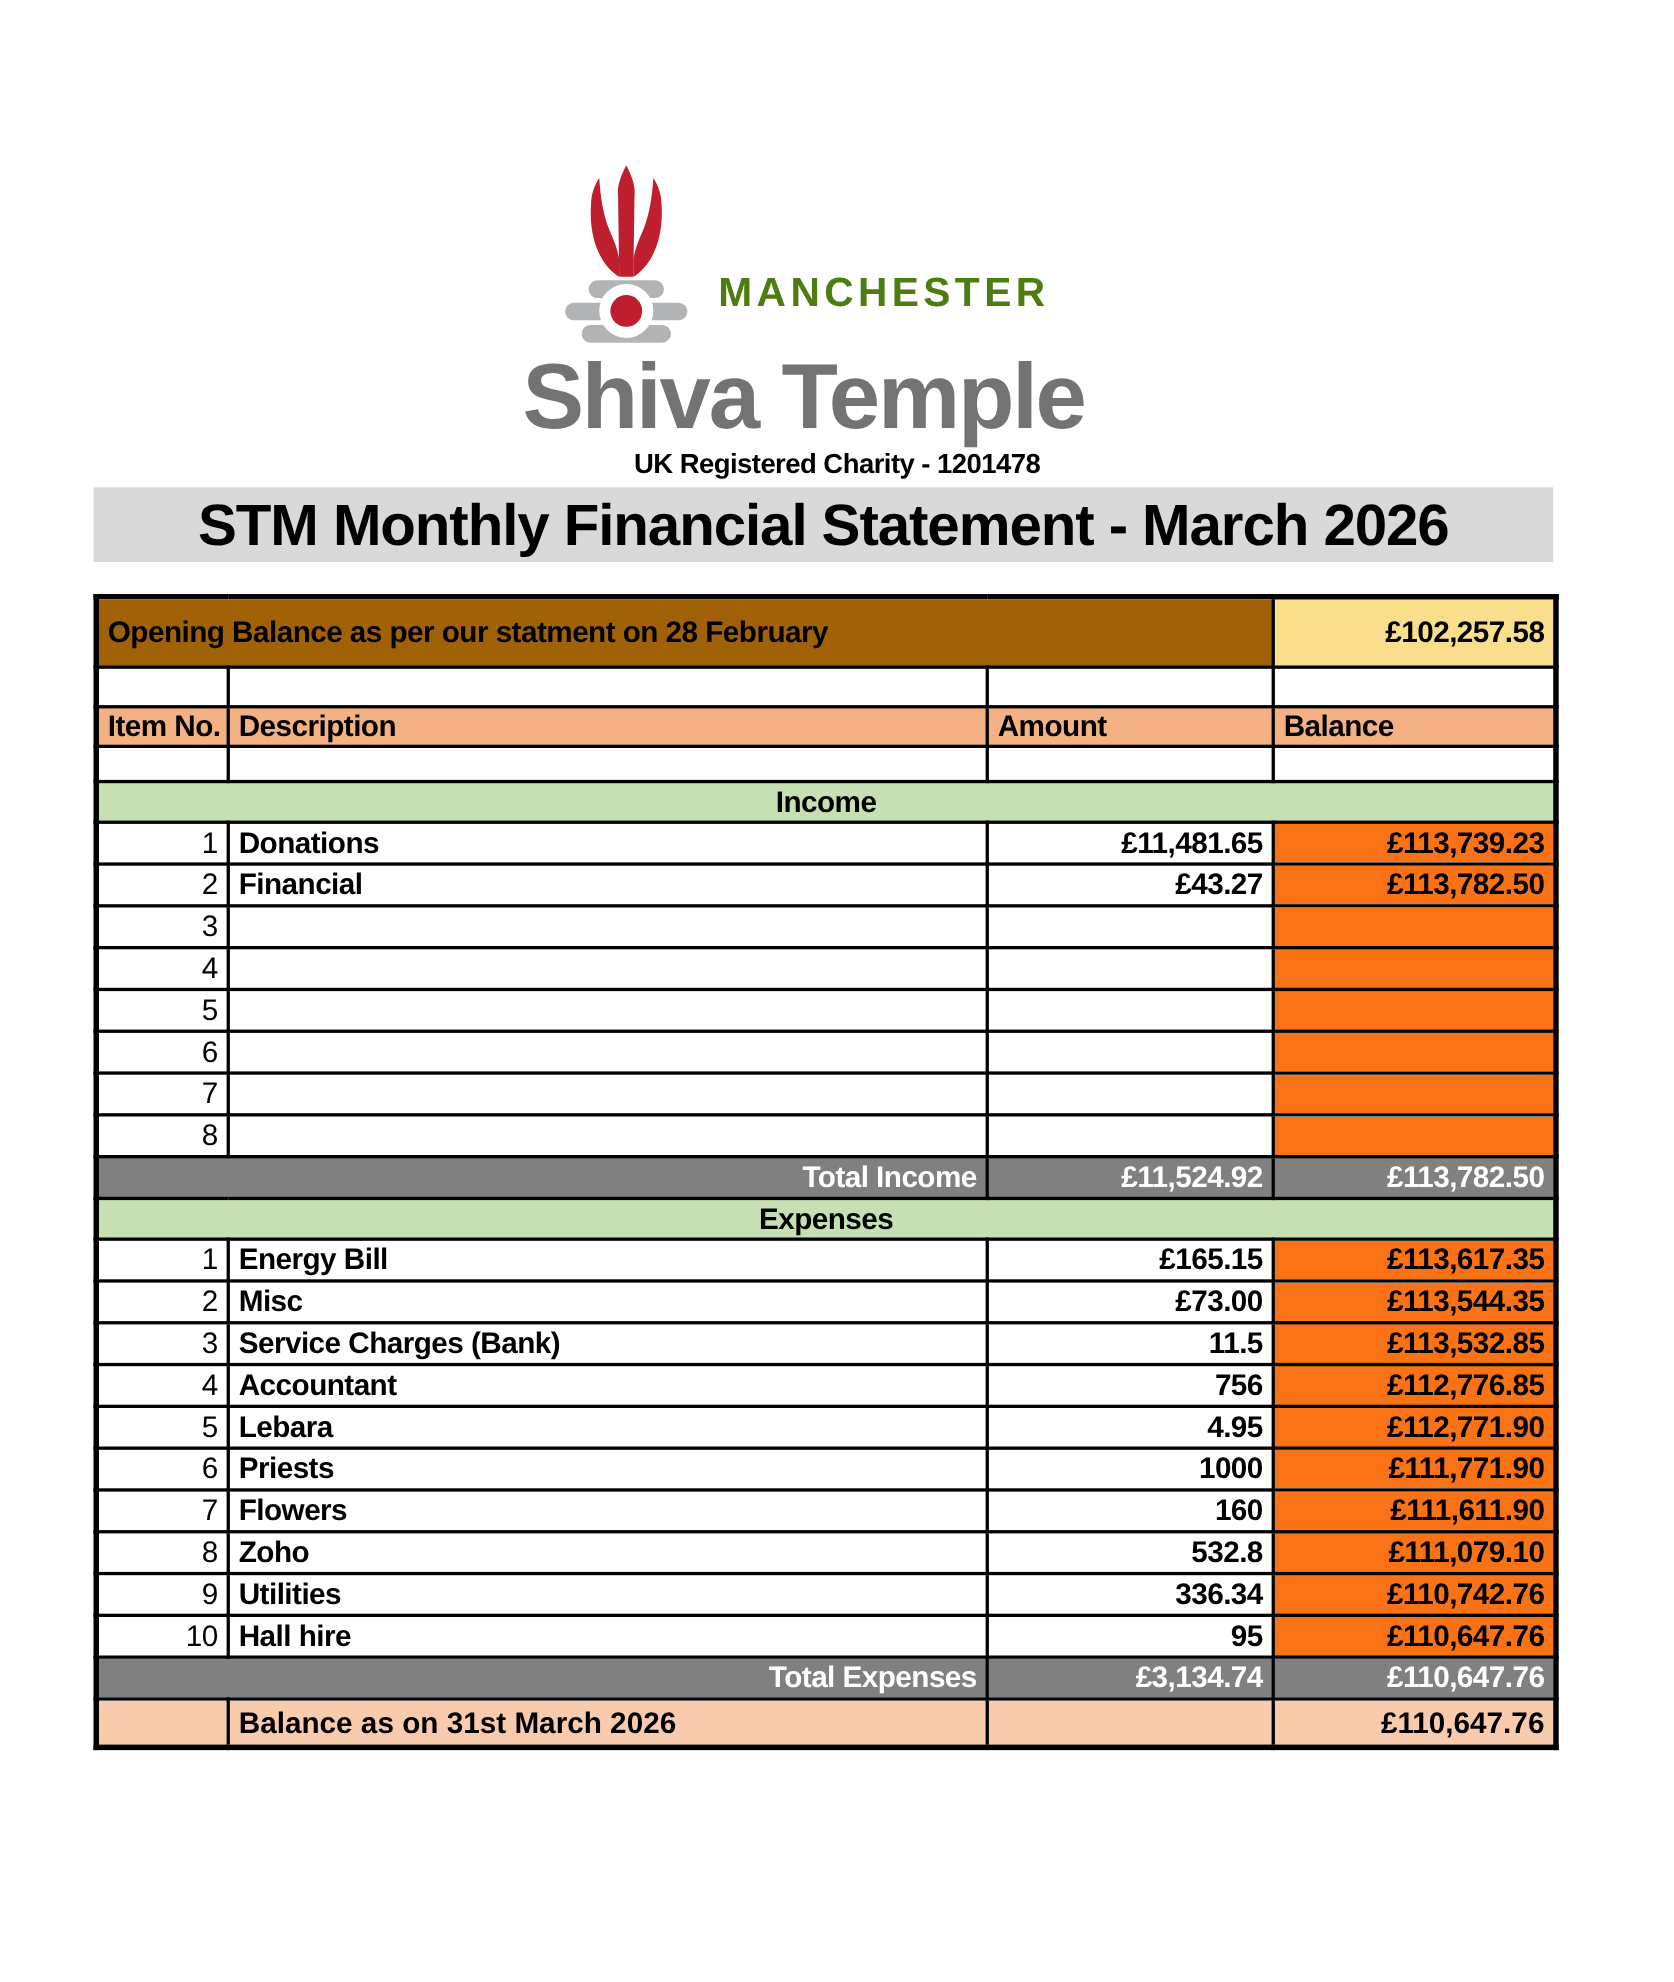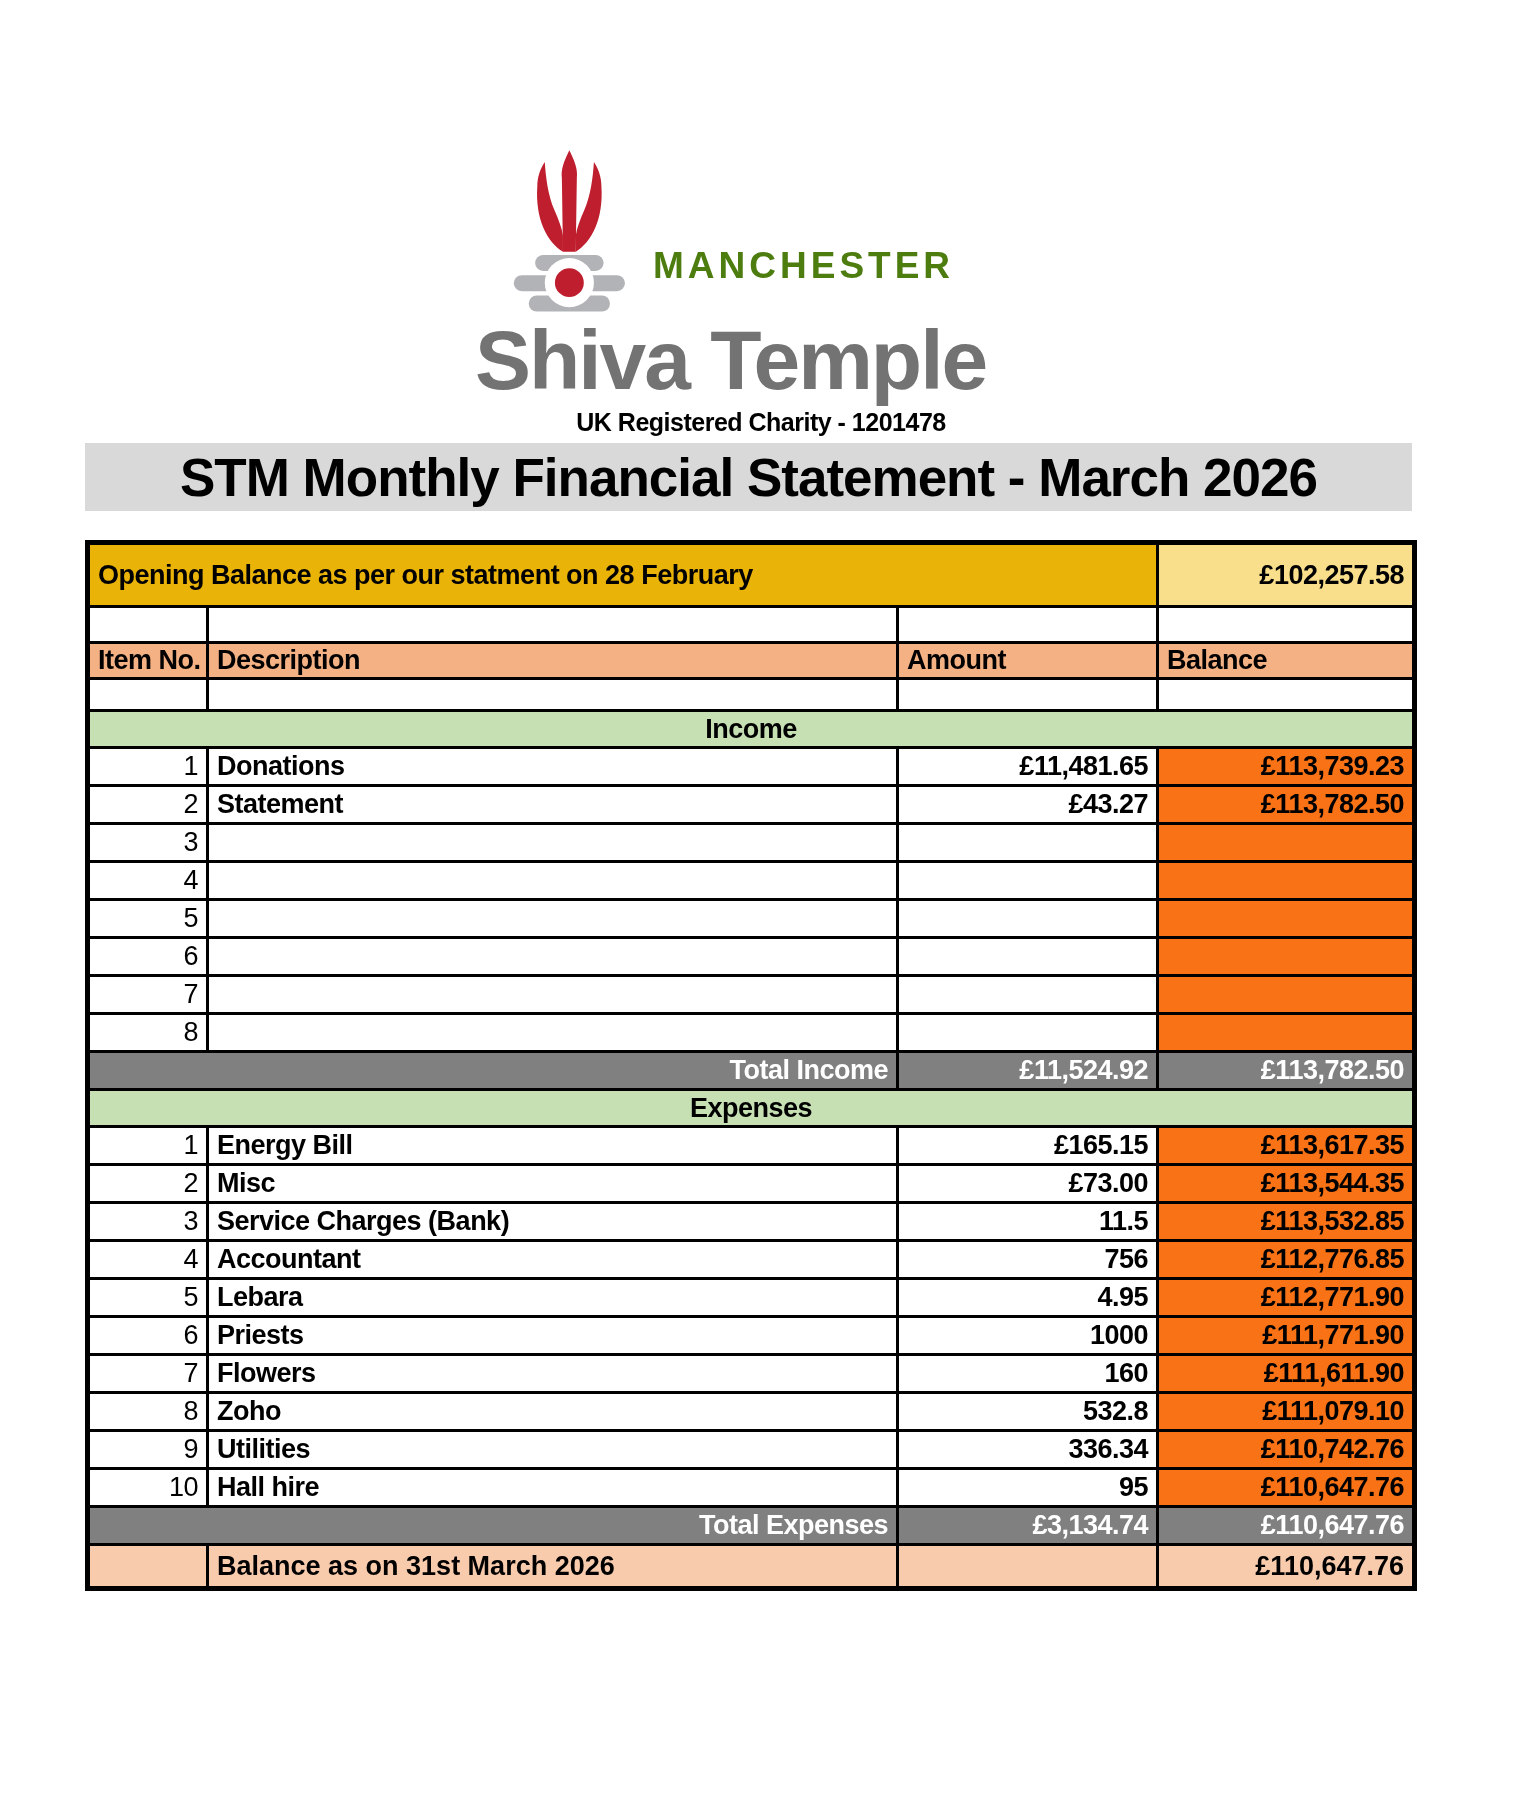--- a/index.html
+++ b/index.html
@@ -89,21 +89,21 @@
   tr.r-opening  { height: 64px; }
   tr.r-spacer1  { height: 36px; }
   tr.r-header   { height: 36px; }
   tr.r-spacer2  { height: 32px; }
   tr.r-section  { height: 37px; }
   tr.r-data     { height: 38px; }
   tr.r-total    { height: 38px; }
   tr.r-closing  { height: 44px; }
 
   .cell-opening {
-    background: #eab308;
+    background: #a16207;
     font-weight: bold;
     font-size: 36px;
     letter-spacing: -1px;
   }
   .cell-opening-value {
     background: #f9de8c;
     font-weight: bold;
     font-size: 36px;
     text-align: right;
     letter-spacing: -1px;
@@ -212,21 +212,21 @@
     <tbody>
   <tr class="r-data">
     <td class="c-item">1</td>
     <td class="c-desc">Donations</td>
     <td class="c-amount">£11,481.65</td>
     <td class="c-balance">£113,739.23</td>
   </tr>
 
   <tr class="r-data">
     <td class="c-item">2</td>
-    <td class="c-desc">Statement</td>
+    <td class="c-desc">Financial</td>
     <td class="c-amount">£43.27</td>
     <td class="c-balance">£113,782.50</td>
   </tr>
 
   <tr class="r-data">
     <td class="c-item">3</td>
     <td class="c-desc"></td>
     <td class="c-amount"></td>
     <td class="c-balance"></td>
   </tr>

